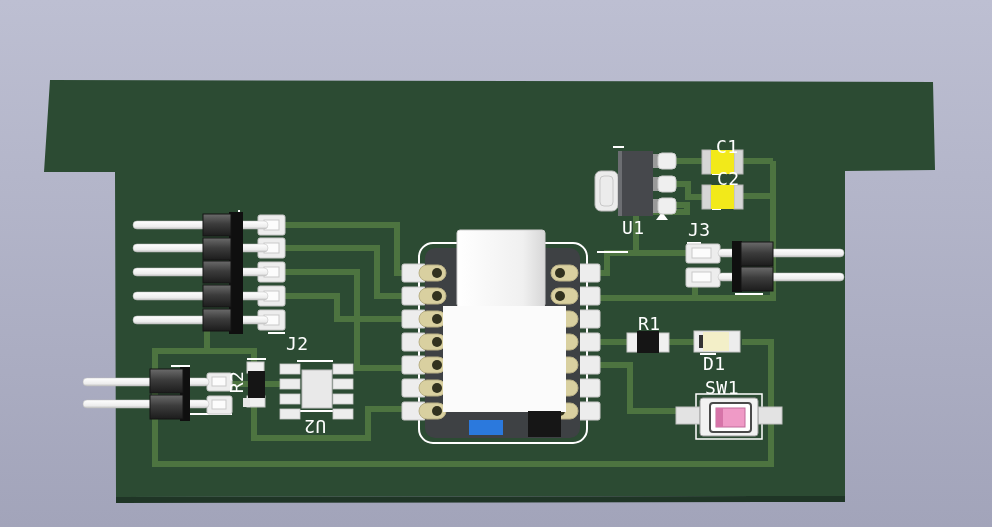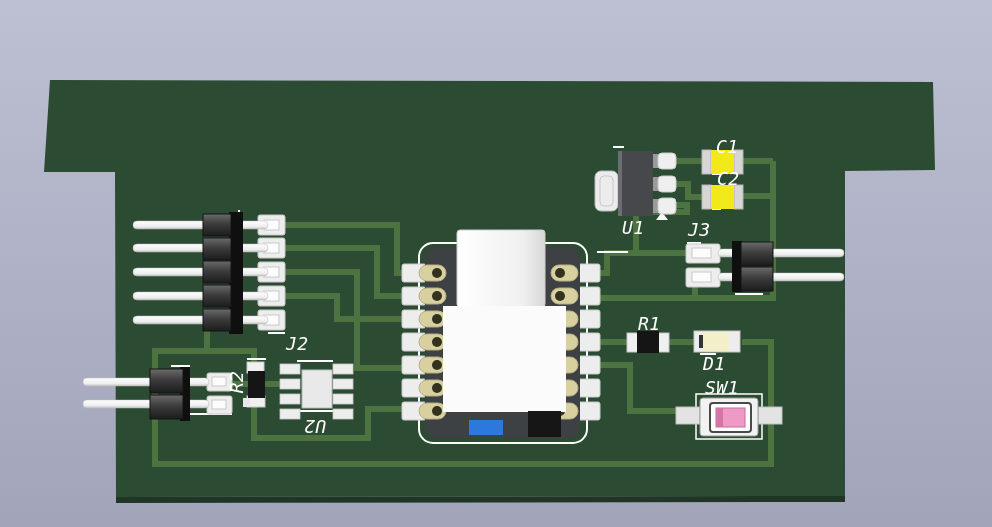--- a/index.html
+++ b/index.html
@@ -1,21 +1,21 @@
 <!DOCTYPE html>
 <html style="--background_top: #bdbfd2; --background_bottom: #a2a4ba; --board: #2c4b33; --board_edge: #1f3526; --trace: #4d7440; --silkscreen: #ffffff; --pad: #ededed; --pad_slot: #fafafa; --pin_gold: #d9d0a0; --pin_hole: #32321f; --pin_silver: #f4f4f4; --module_body: #3e4144; --usb_metal: #f2f2f2; --module_shield: #fbfbfb; --blue_component: #2b79dd; --black_ic: #161616; --capacitor_yellow: #f2e91a; --cap_terminal: #d6d6d6; --led_body: #f3efc8; --switch_pink: #ef9ac6; --header_plastic_dark: #0f0f0f; --resistor_black: #151515; --ic_grey: #e9e9e9;"><head>
 <meta charset="utf-8">
 <style>
   html,body{margin:0;padding:0;}
   body{
     width:992px;height:527px;overflow:hidden;
     font-family:"DejaVu Sans Mono", monospace;
     background:linear-gradient(180deg, var(--background_top,#bdbfd2) 0%, var(--background_bottom,#a2a4ba) 100%);
   }
-  .viewport{width:824px;height:527px;position:relative;font-style:italic;}
+  .viewport{width:824px;height:527px;position:relative;}
   svg{display:block;}
   text.refdes{
     font-family:"DejaVu Sans Mono", monospace;
     font-size:18px;
     letter-spacing:0.5px;
     fill:#ffffff;
   }
 </style>
 </head>
 <body>

